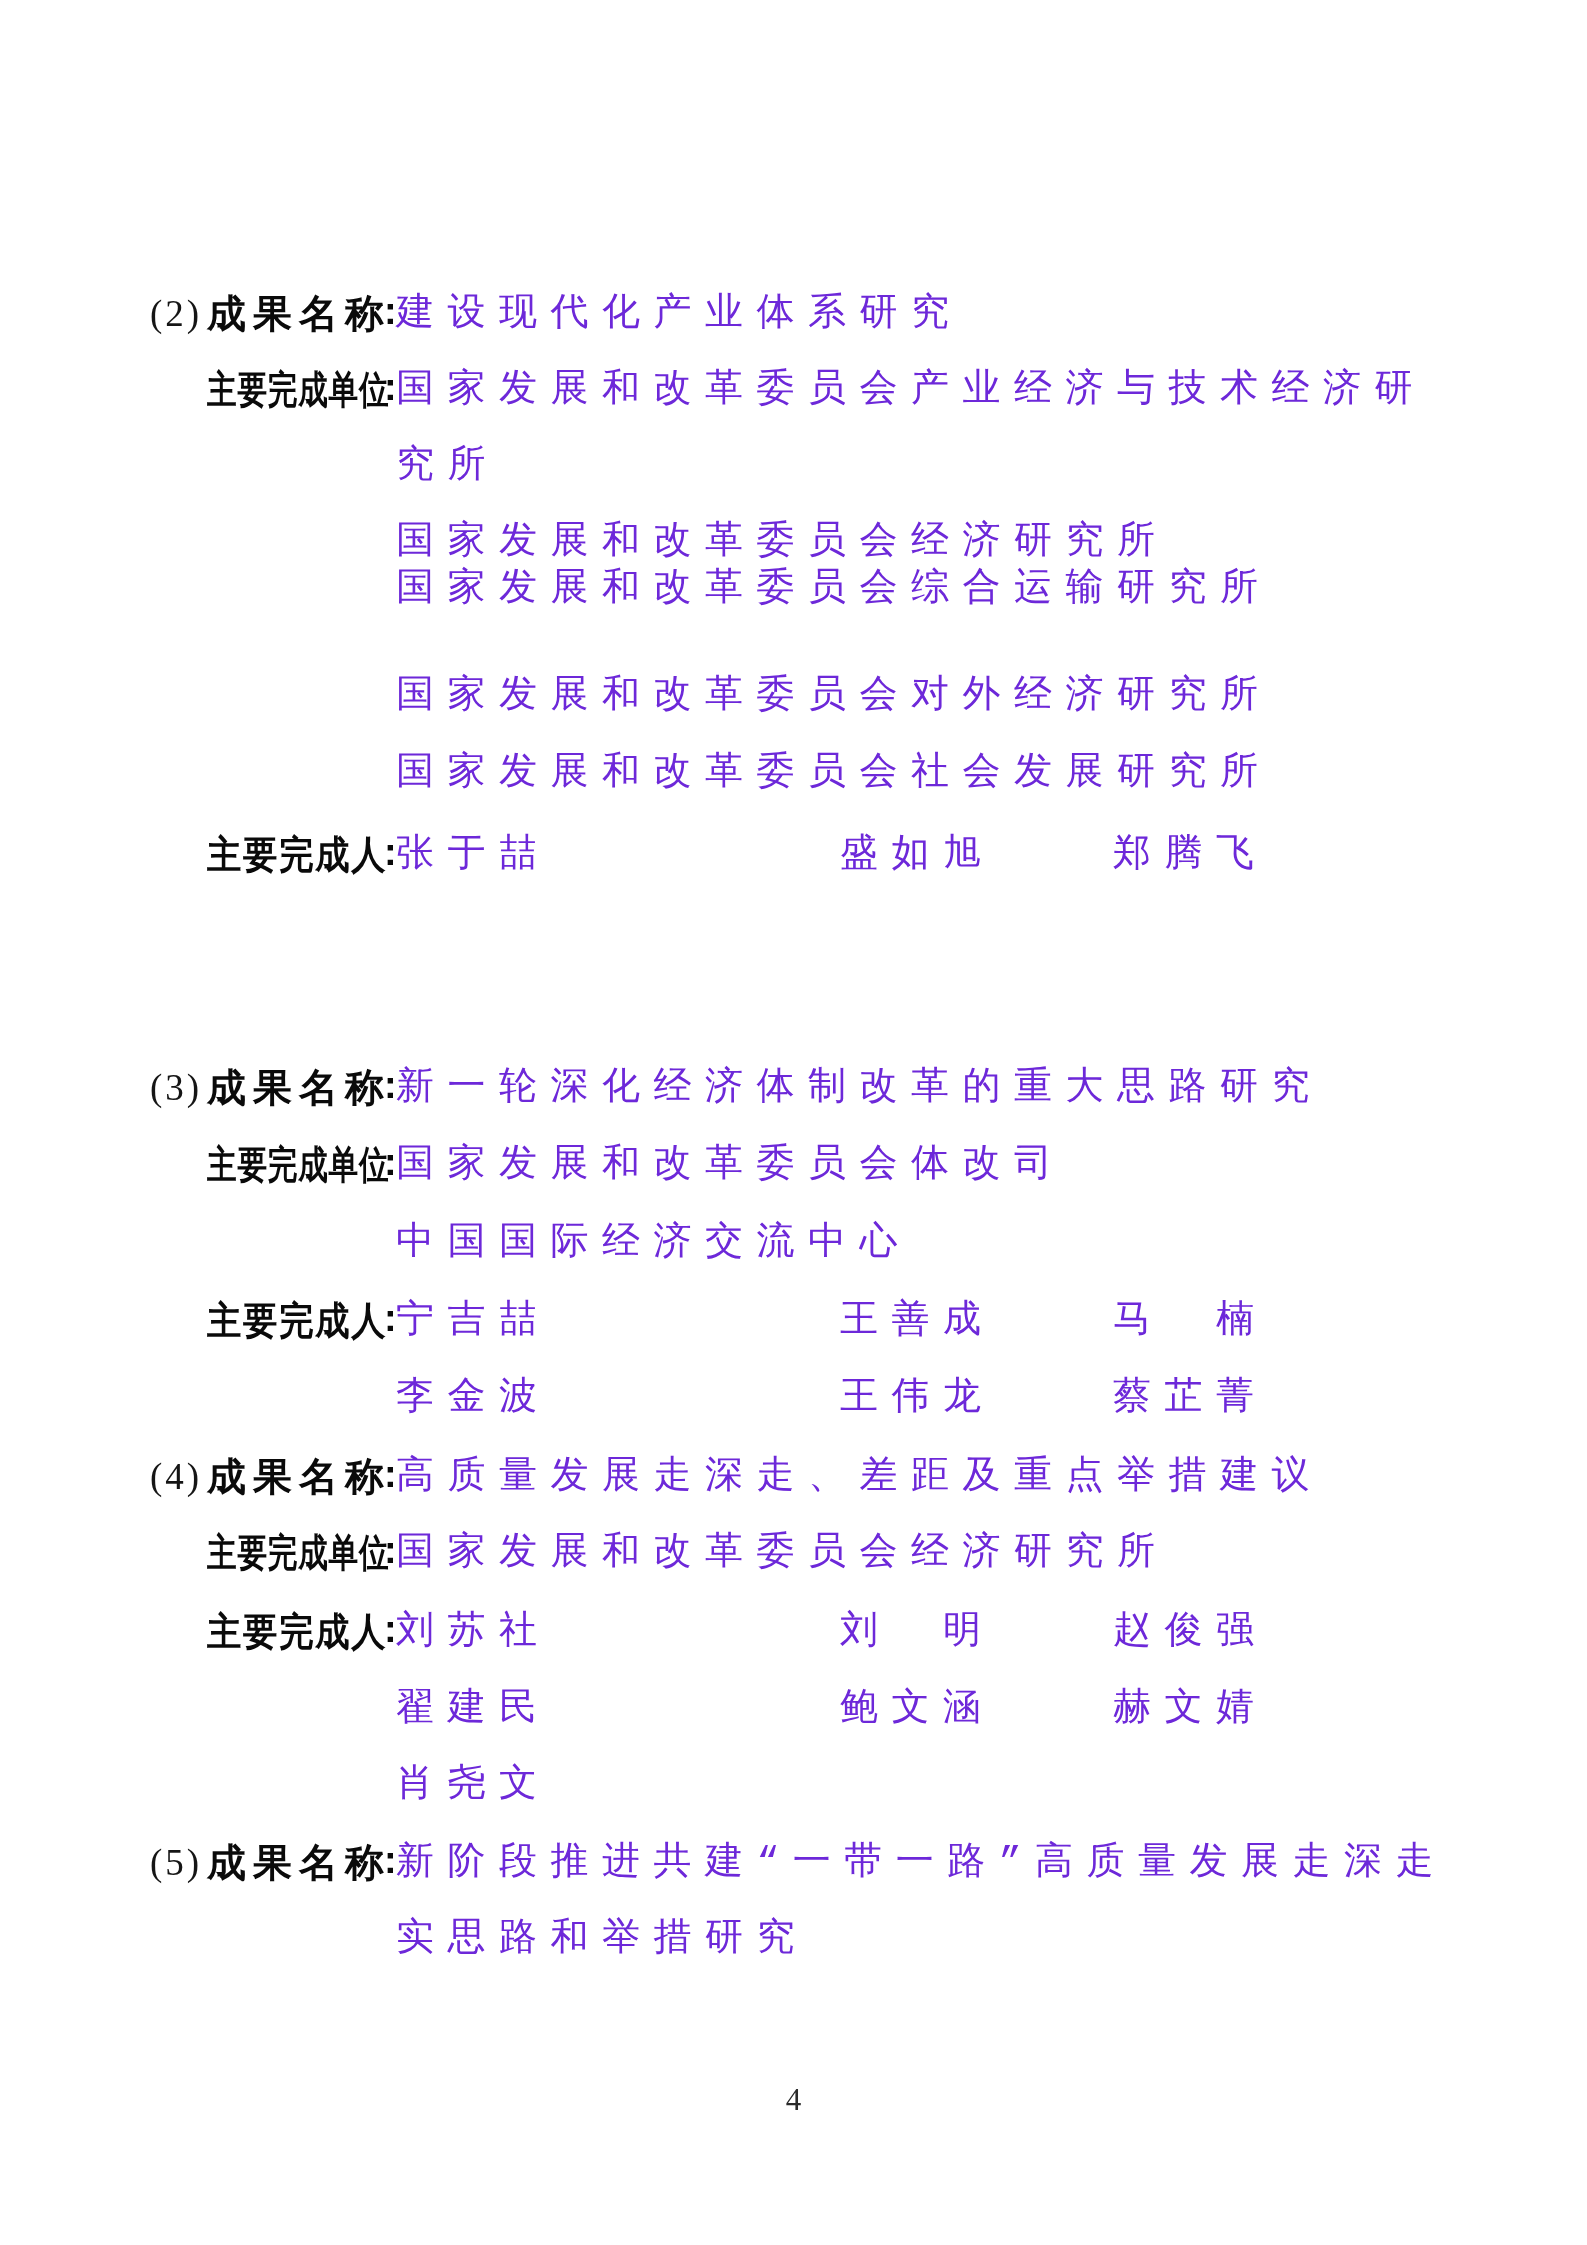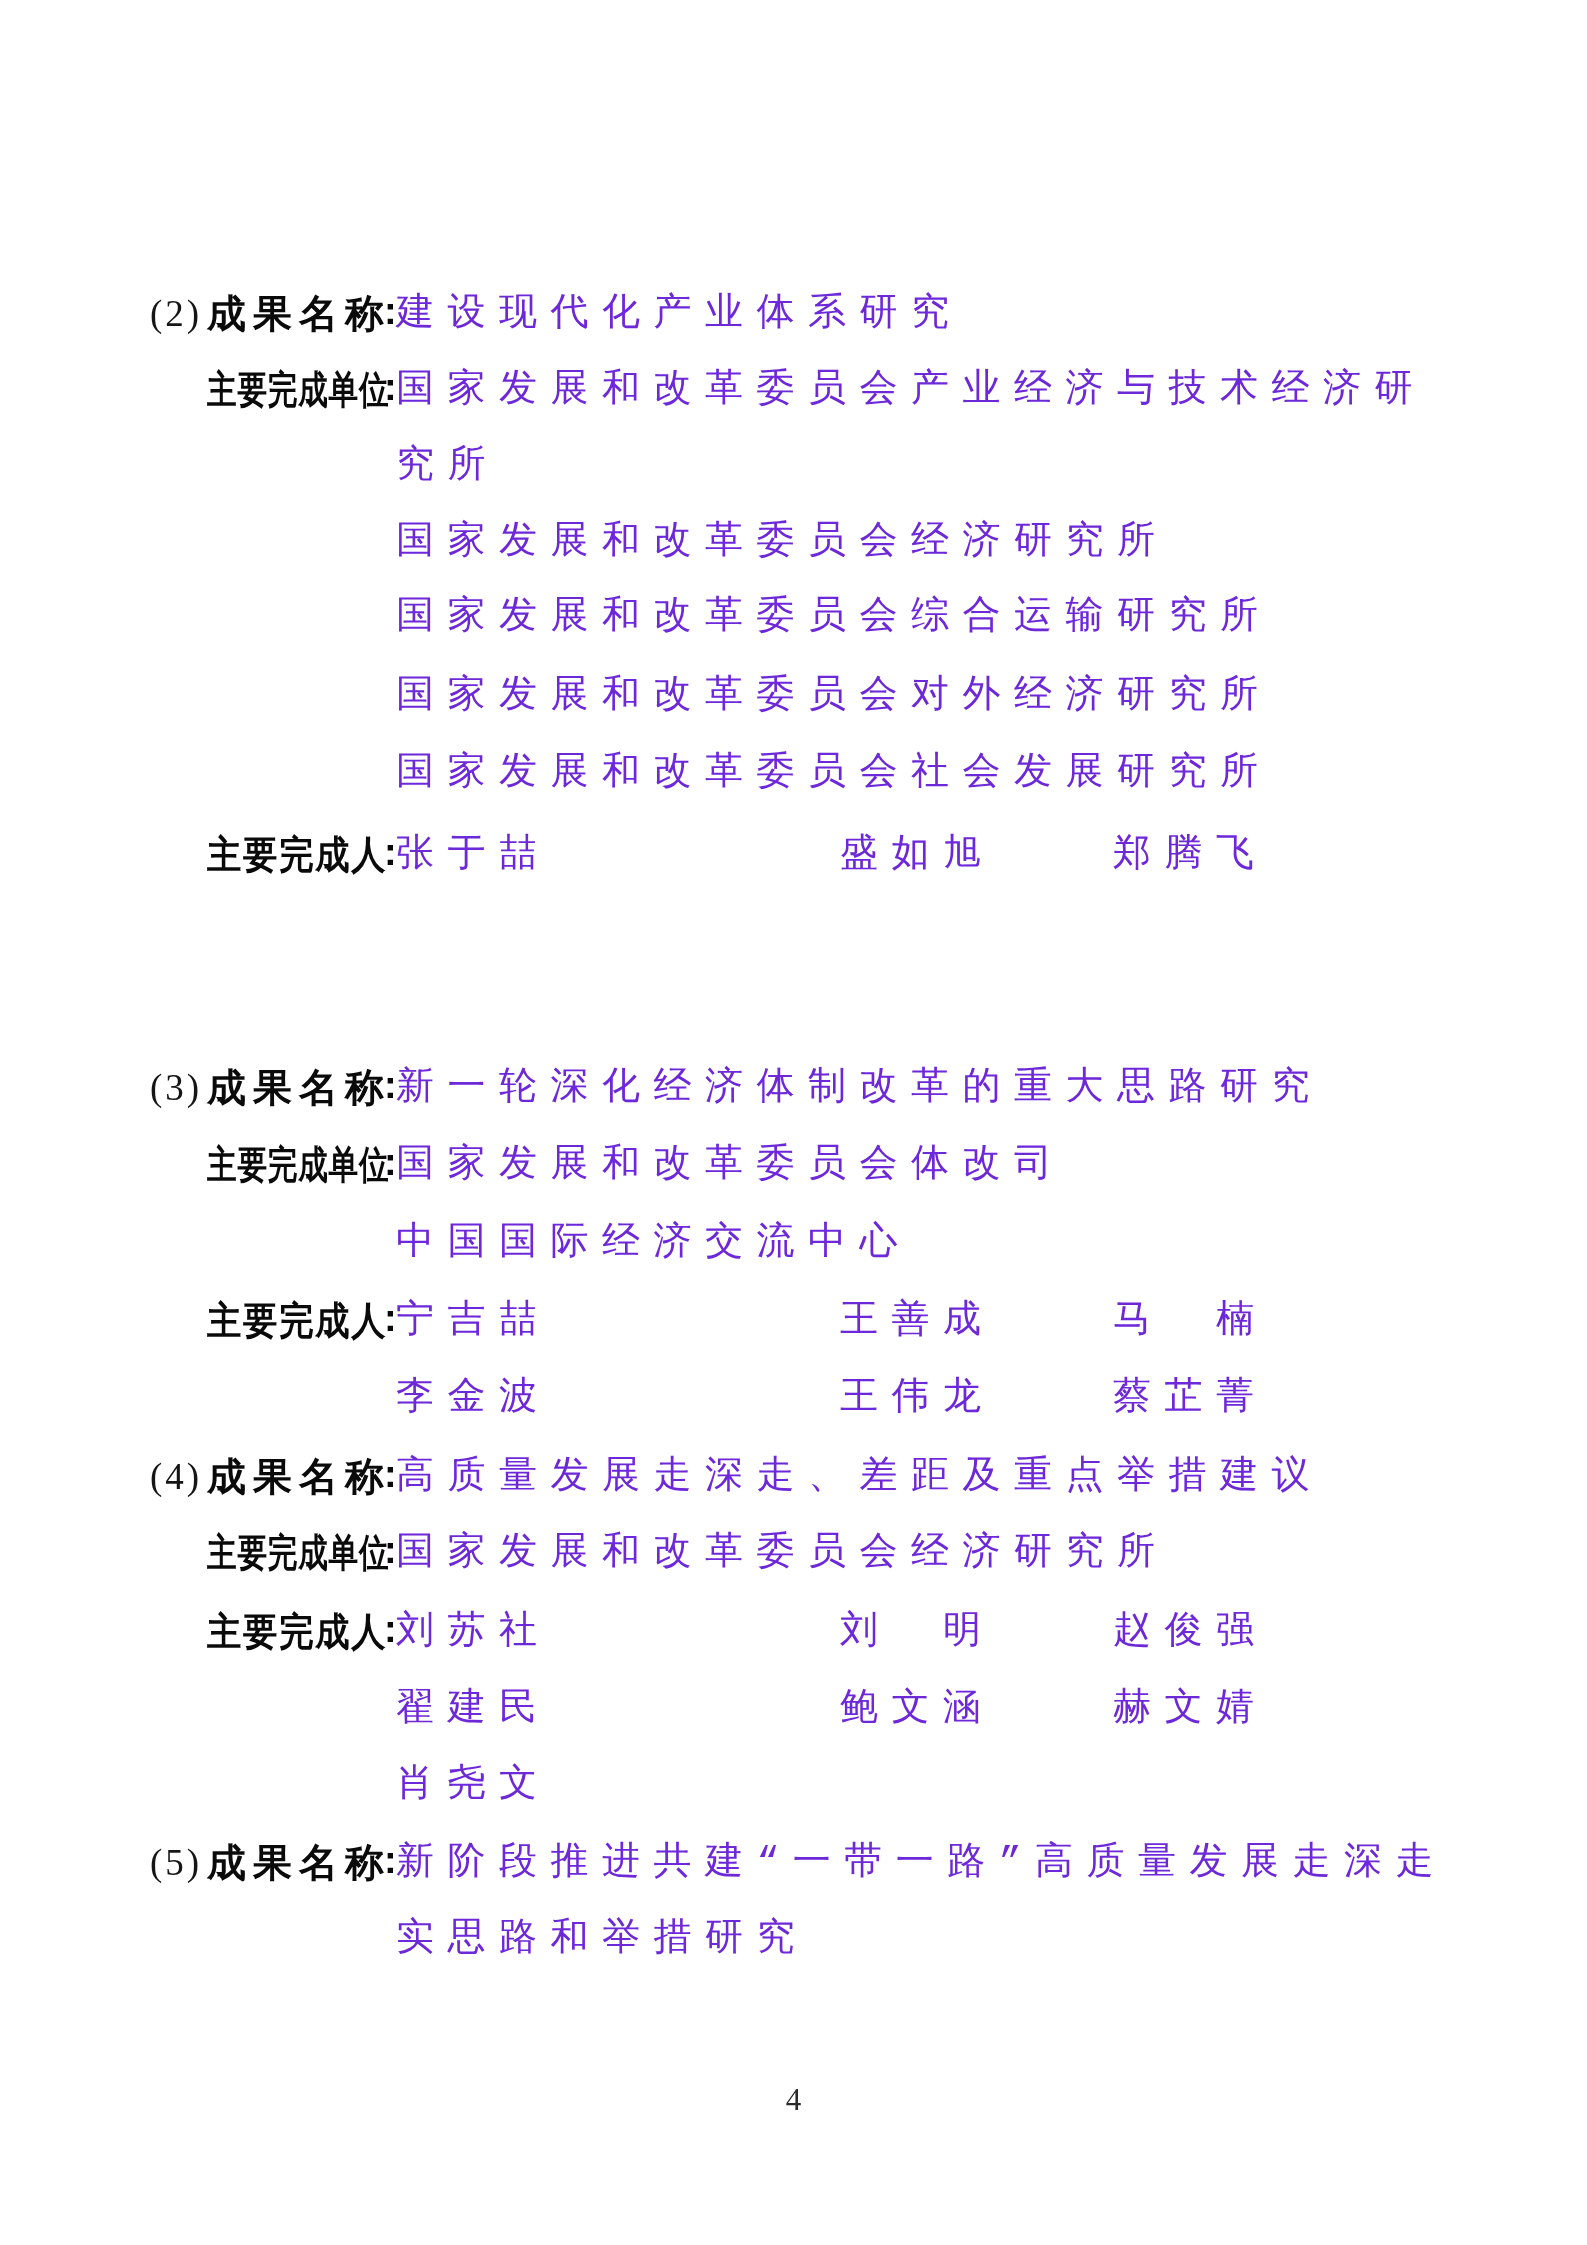--- a/index.html
+++ b/index.html
@@ -62,21 +62,21 @@
     <span class="lbl lbl-unit">主要完成单位</span>
     <span class="colon">:</span>
     <span class="val">国家发展和改革委员会产业经济与技术经济研</span>
   </div>
   <div class="row" style="top:444px">
     <span class="val">究所</span>
   </div>
   <div class="row" style="top:520px">
     <span class="val">国家发展和改革委员会经济研究所</span>
   </div>
-  <div class="row" style="top:595px">
+  <div class="row" style="top:567px">
     <span class="val">国家发展和改革委员会综合运输研究所</span>
   </div>
   <div class="row" style="top:674px">
     <span class="val">国家发展和改革委员会对外经济研究所</span>
   </div>
   <div class="row" style="top:751px">
     <span class="val">国家发展和改革委员会社会发展研究所</span>
   </div>
 
   <div class="row" style="top:833px">

